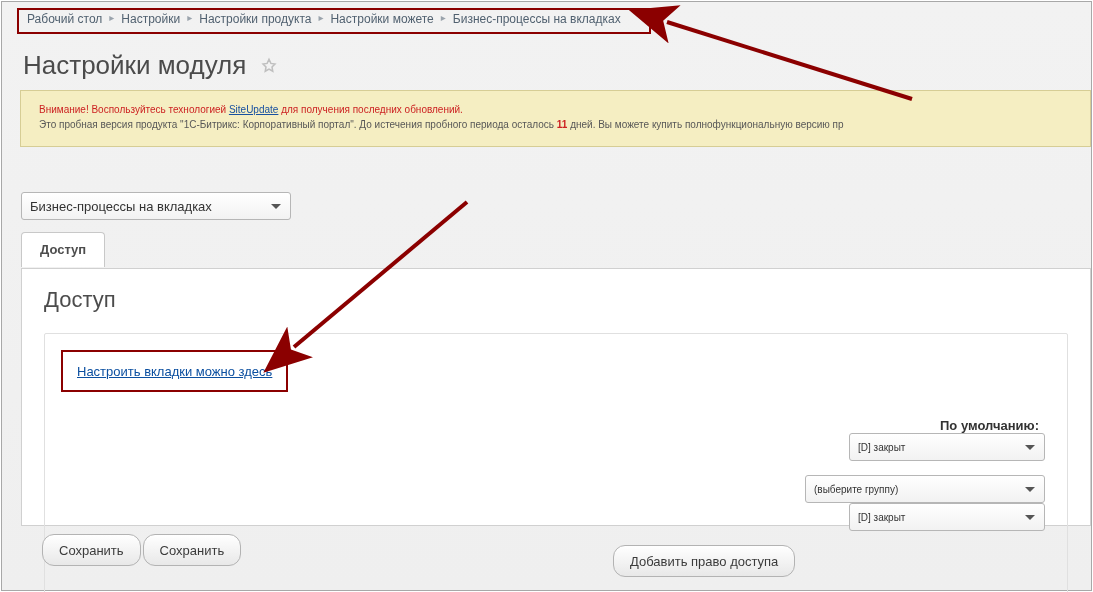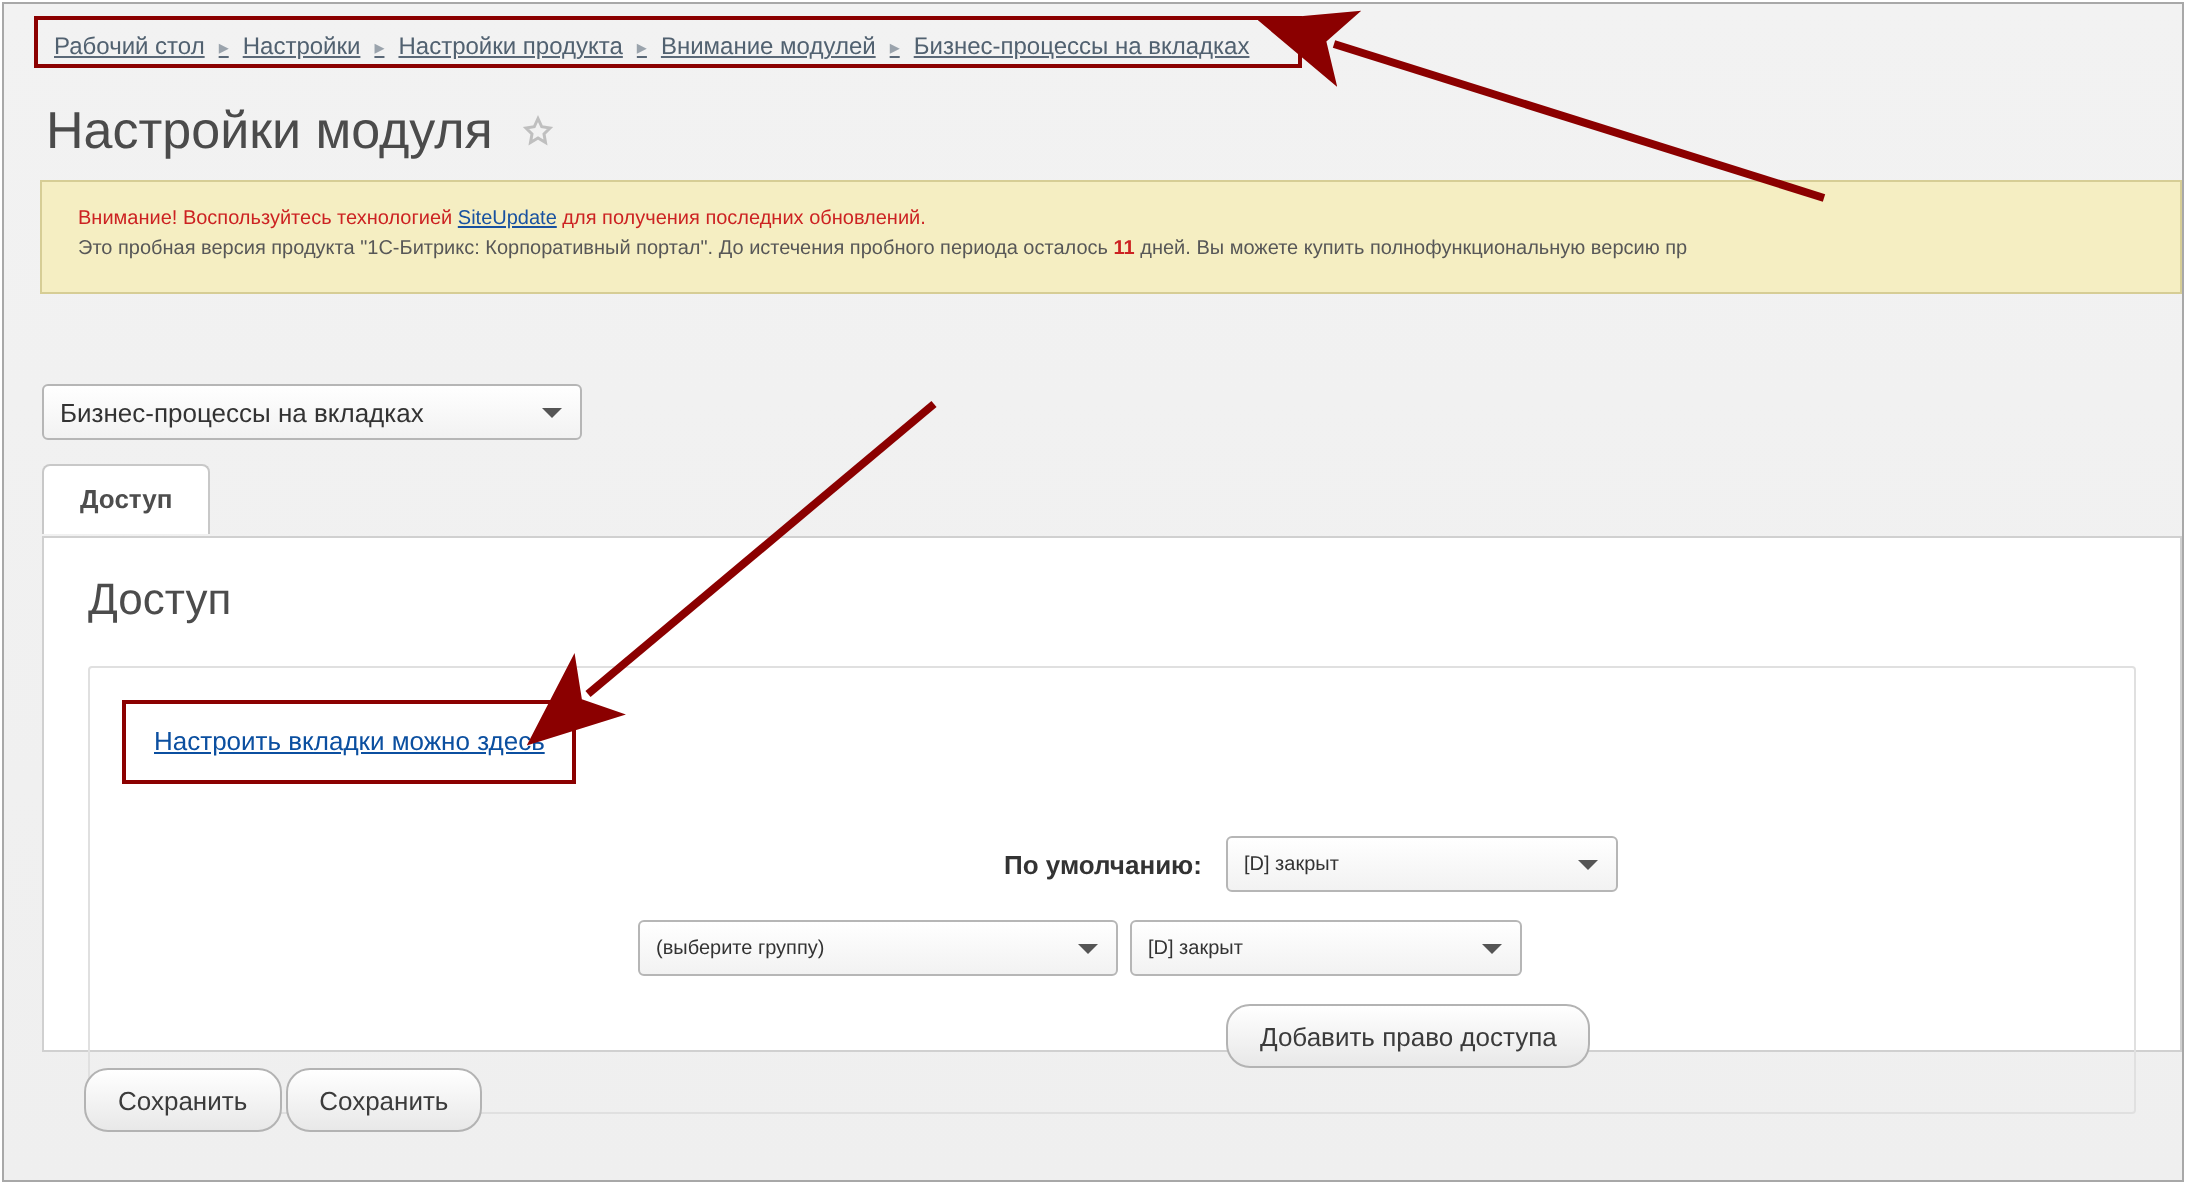--- a/index.html
+++ b/index.html
@@ -27,25 +27,24 @@
   .breadcrumb-wrap {
     position: absolute;
     left: 15px;
     top: 6px;
     right: 440px;
     height: 26px;
     border: 2px solid #8b0000;
     box-sizing: border-box;
     padding: 2px 8px;
     display: flex;
-    align-items: flex-end;
+    align-items: flex-start;
     font-size: 12px;
     color: #5a6877;
     white-space: nowrap;
-    text-decoration: underline;
   }
   .breadcrumb-wrap a {
     color: #516170;
     text-decoration: none;
   }
   .bc-sep {
     margin: 0 7px;
     color: #9aa3ac;
     font-size: 10px;
   }
@@ -174,22 +173,23 @@
     padding: 10px 14px;
   }
   .link-highlight a {
     color: #0b4fa0;
     text-decoration: underline;
     font-size: 13px;
   }
 
   .form-row {
     display: flex;
-    align-items: center;
+    align-items: flex-end;
     margin-top: 14px;
+    flex-direction: column;
   }
   .form-row.first { margin-top: 26px; }
   .form-row .label {
     width: 540px;
     text-align: right;
     padding-right: 12px;
     font-size: 13px;
     color: #333;
     font-weight: bold;
   }
@@ -256,21 +256,21 @@
 
 <div class="outer">
 
   <div class="breadcrumb-wrap">
     <a href="#">Рабочий стол</a>
     <span class="bc-sep">▸</span>
     <a href="#">Настройки</a>
     <span class="bc-sep">▸</span>
     <a href="#">Настройки продукта</a>
     <span class="bc-sep">▸</span>
-    <a href="#">Внимание модулей</a>
+    <a href="#">Настройки можете</a>
     <span class="bc-sep">▸</span>
     <a href="#">Бизнес-процессы на вкладках</a>
   </div>
 
   <div class="title-row">
     <h1>Настройки модуля</h1>
     <span class="star">
       <svg viewBox="0 0 24 24">
           <path fill="none" stroke="#bfbfbf" stroke-width="2" d="M12 3l2.5 5.5L20 9.3l-4 4 1 5.7L12 16l-5 3 1-5.7-4-4 5.5-.8z"></path>
         </svg>

